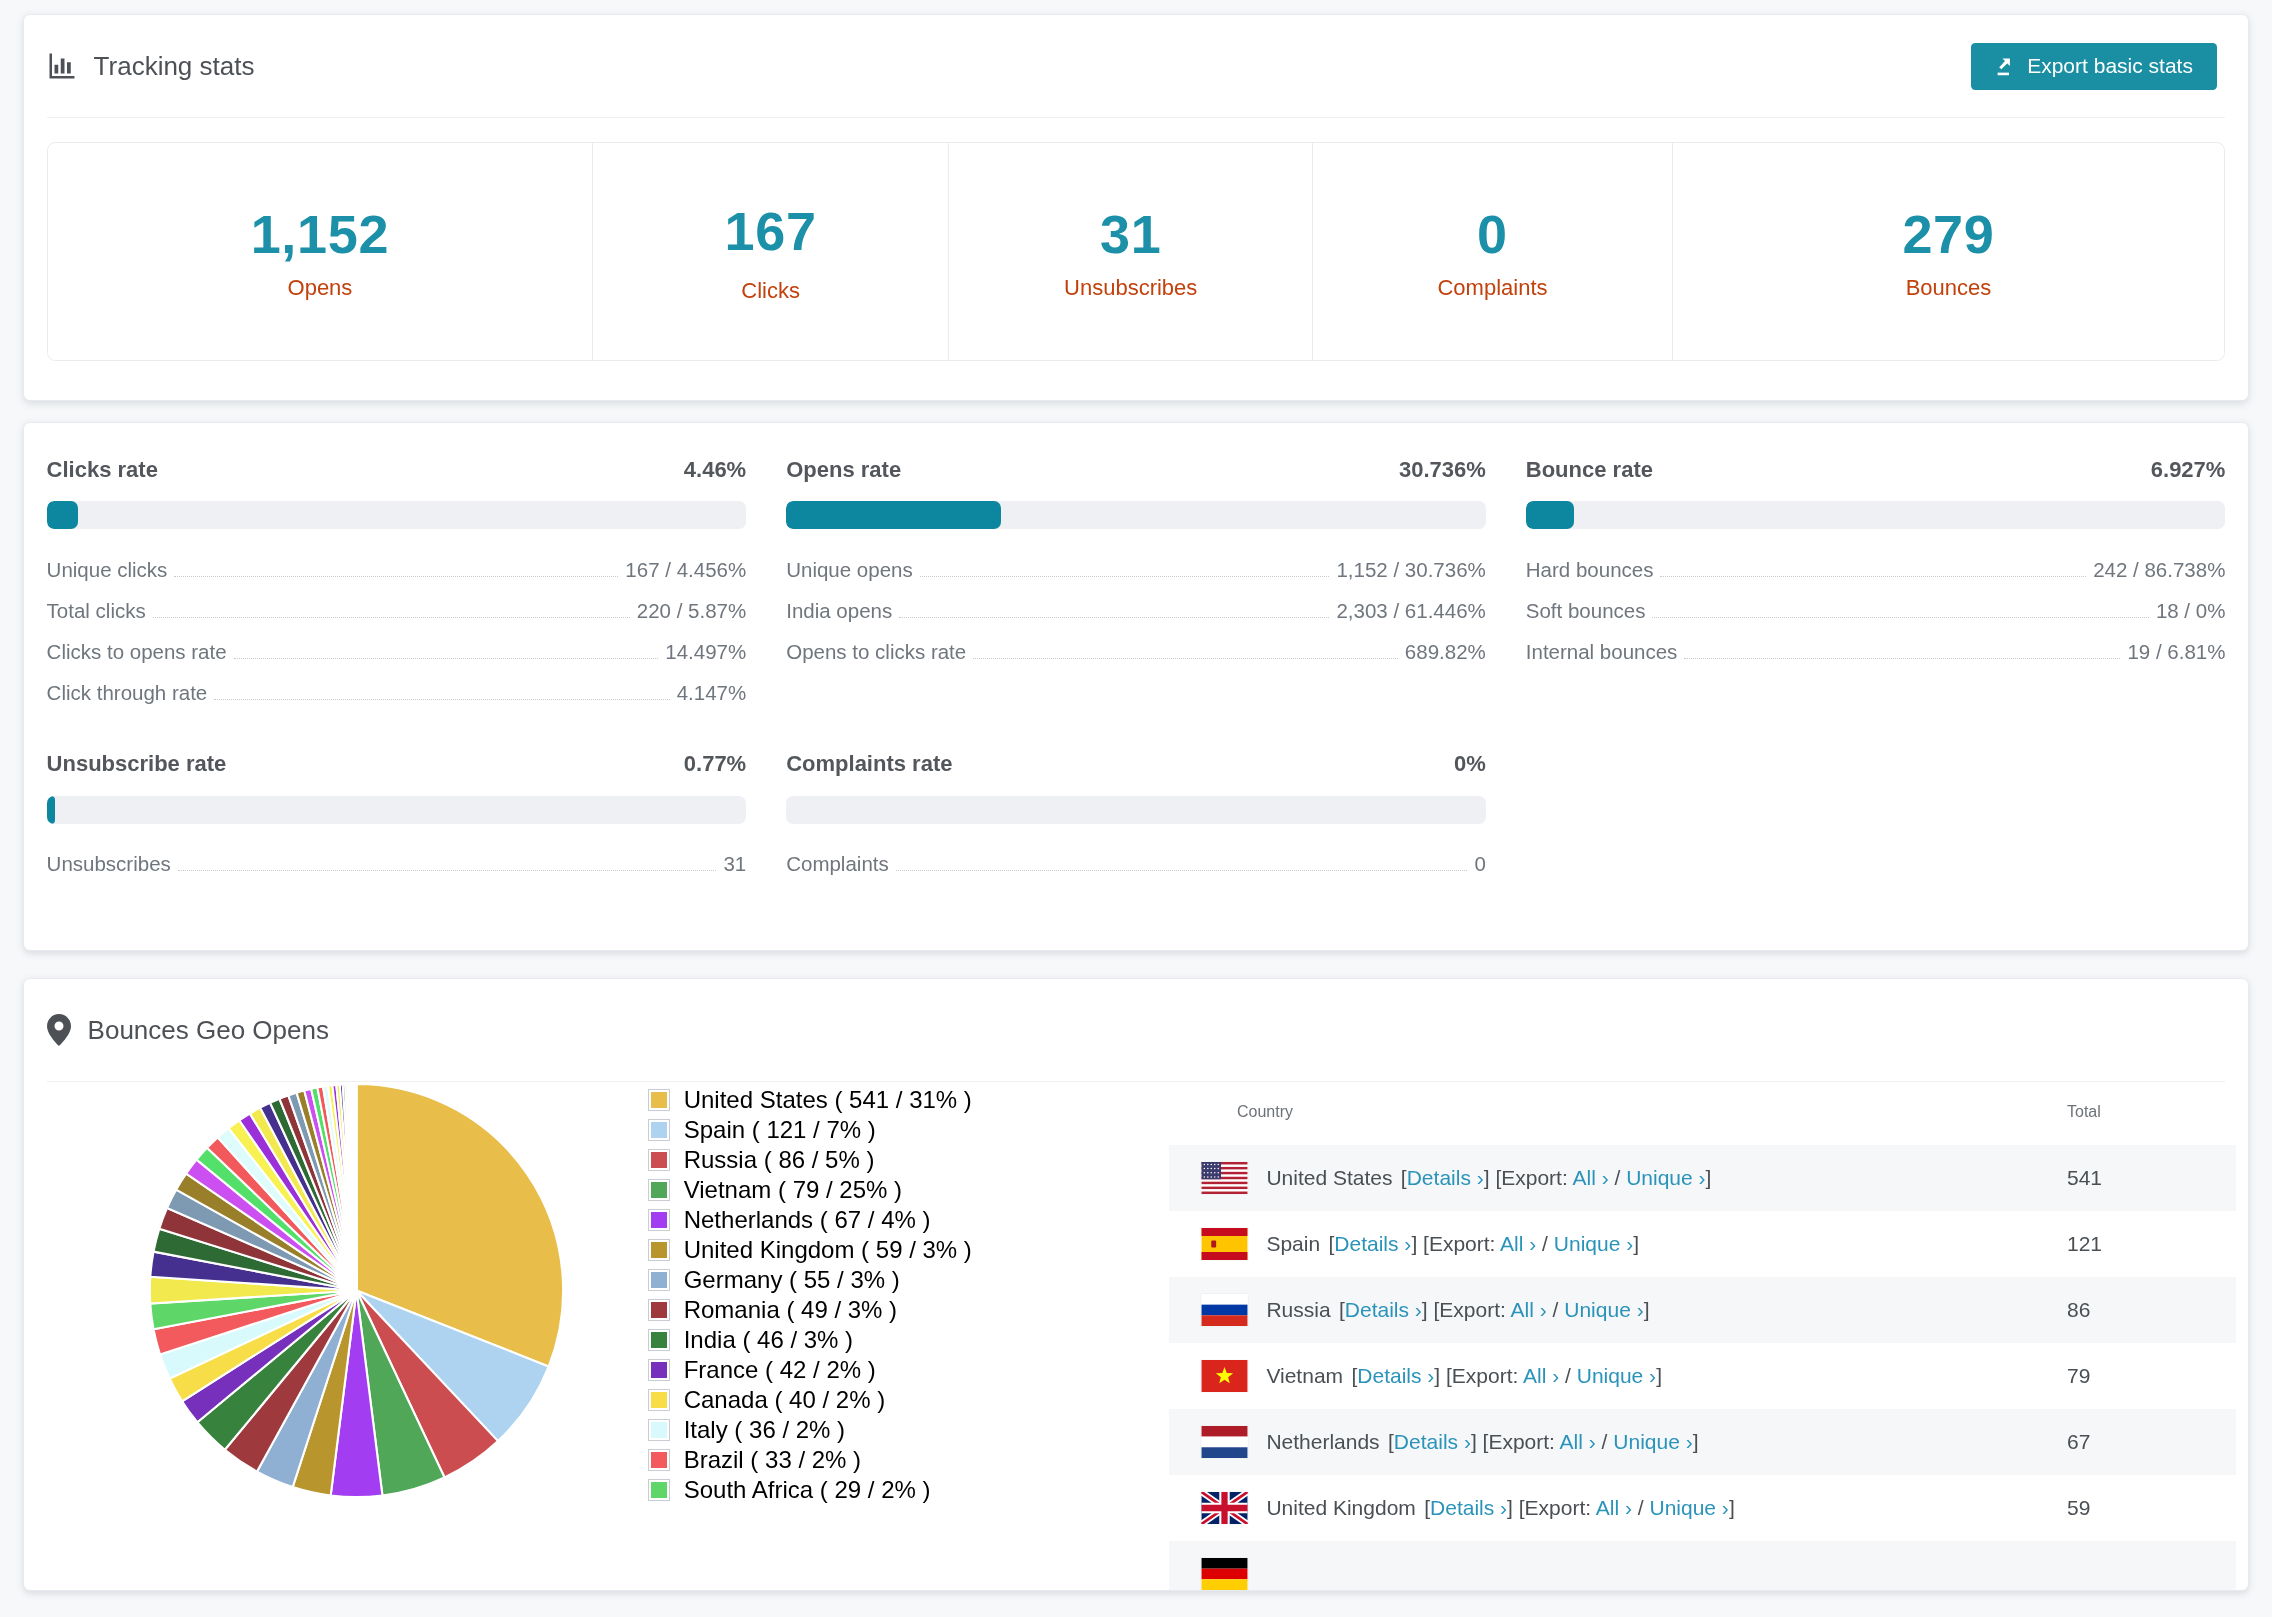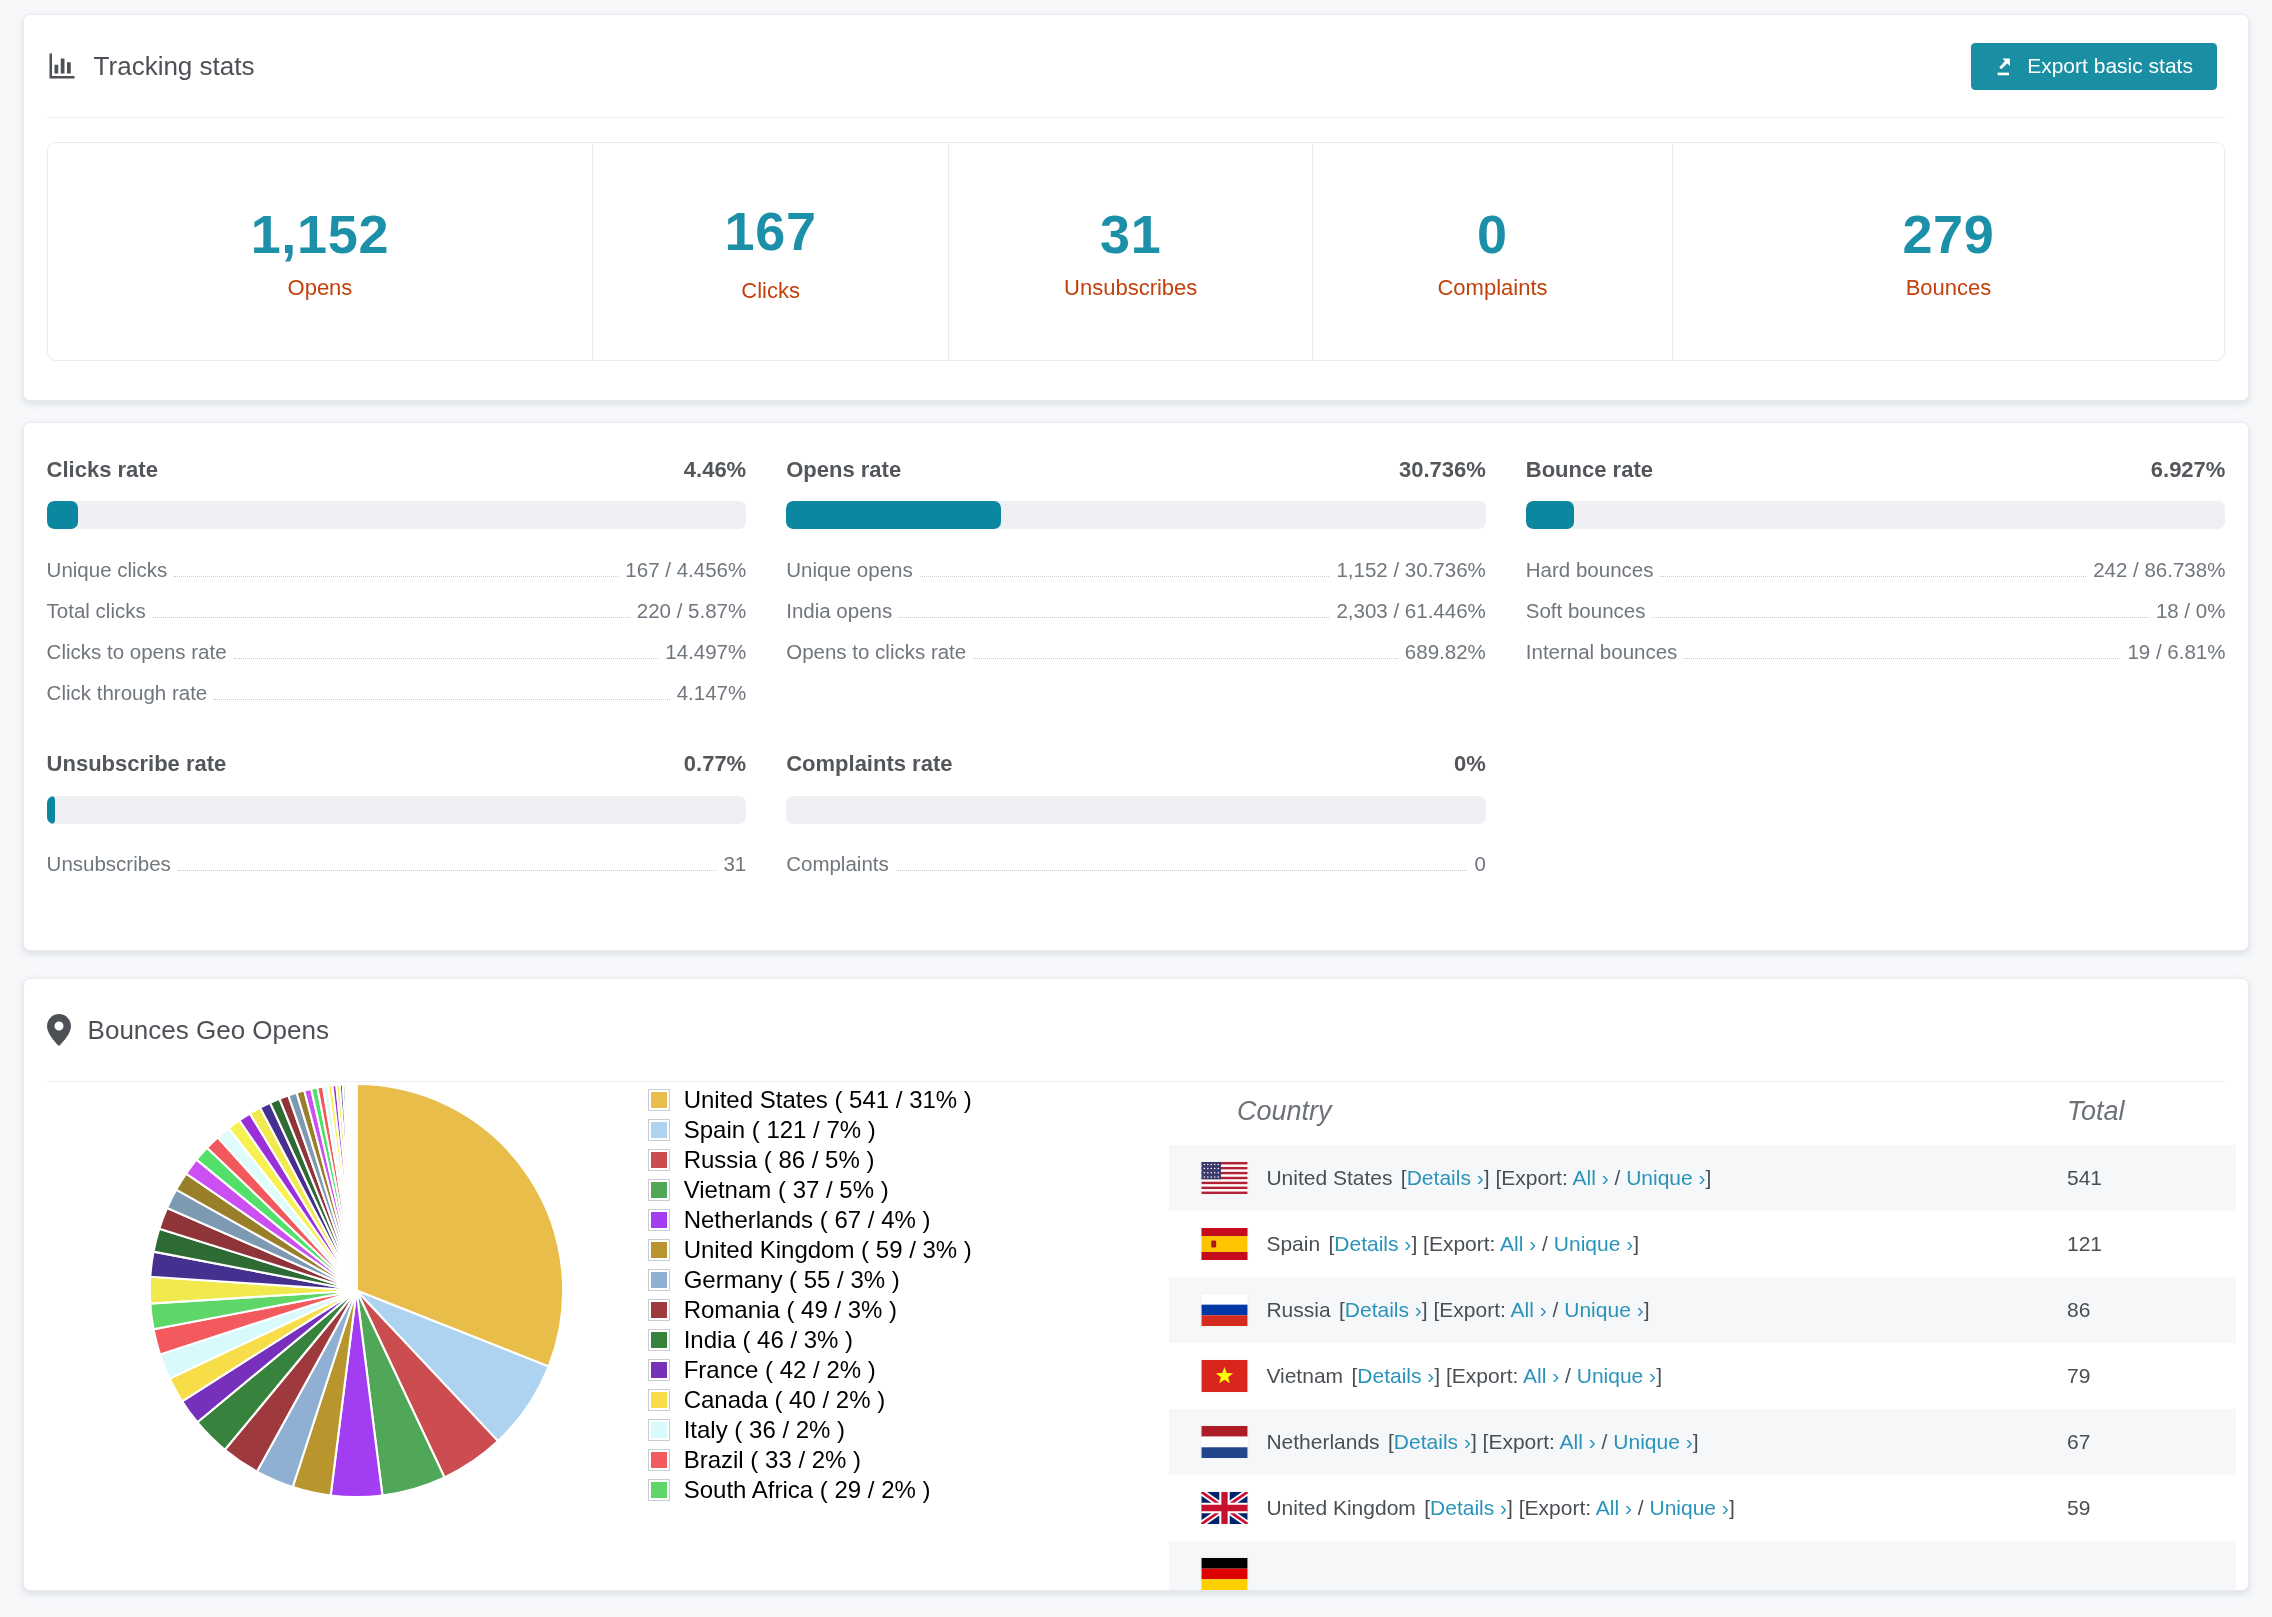--- a/index.html
+++ b/index.html
@@ -53,21 +53,21 @@
 
   
   #pie-svg{position:absolute;left:121px;top:100px;}
   #legend{position:absolute;left:624px;top:106px;}
   .legend-item{display:flex;align-items:center;gap:14px;height:30px;font-size:24px;color:#000000;}
   .swatch{width:15.5px;height:15.5px;border:1.4px solid #c9ccd2;background:#fff;padding:2.1px;flex:0 0 auto;}
   .swatch i{display:block;width:100%;height:100%;}
 
   #geo-table{position:absolute;left:1145px;top:99px;width:1067px;}
   .geo-hrow{display:grid;grid-template-columns:898px auto;height:67px;align-items:center;
-    font-size:27px;color:#6d7278;font-style:italic;}
+    font-size:16px;color:#6d7278;}
   .geo-hrow .c1{padding-left:68px;}
   .geo-row{display:grid;grid-template-columns:898px auto;height:66px;align-items:center;
     font-size:21px;color:#4a4f54;}
   .geo-row:nth-child(odd){background:#f6f7f9;}
   .geo-row .c1{display:flex;align-items:center;gap:18.4px;padding-left:32px;white-space:nowrap;}
   .geo-row .flag{flex:0 0 auto;display:flex;box-shadow:0 0 0.7px rgba(0,0,0,.25);}
   a.tlink{color:#2a93ba;text-decoration:none;}
 </style>
 </head>
 <body>
@@ -318,21 +318,21 @@
       <div class="legend-item">
         <span class="swatch">
           <i style="background:#cc4d50"></i>
         </span>
                <span>Russia ( 86 / 5% )</span>
       </div>
       <div class="legend-item">
         <span class="swatch">
           <i style="background:#4fa757"></i>
         </span>
-               <span>Vietnam ( 37 / 5% )</span>
+               <span>Vietnam ( 79 / 25% )</span>
       </div>
       <div class="legend-item">
         <span class="swatch">
           <i style="background:#a33df2"></i>
         </span>
                <span>Netherlands ( 67 / 4% )</span>
       </div>
       <div class="legend-item">
         <span class="swatch">
           <i style="background:#b8962d"></i>

